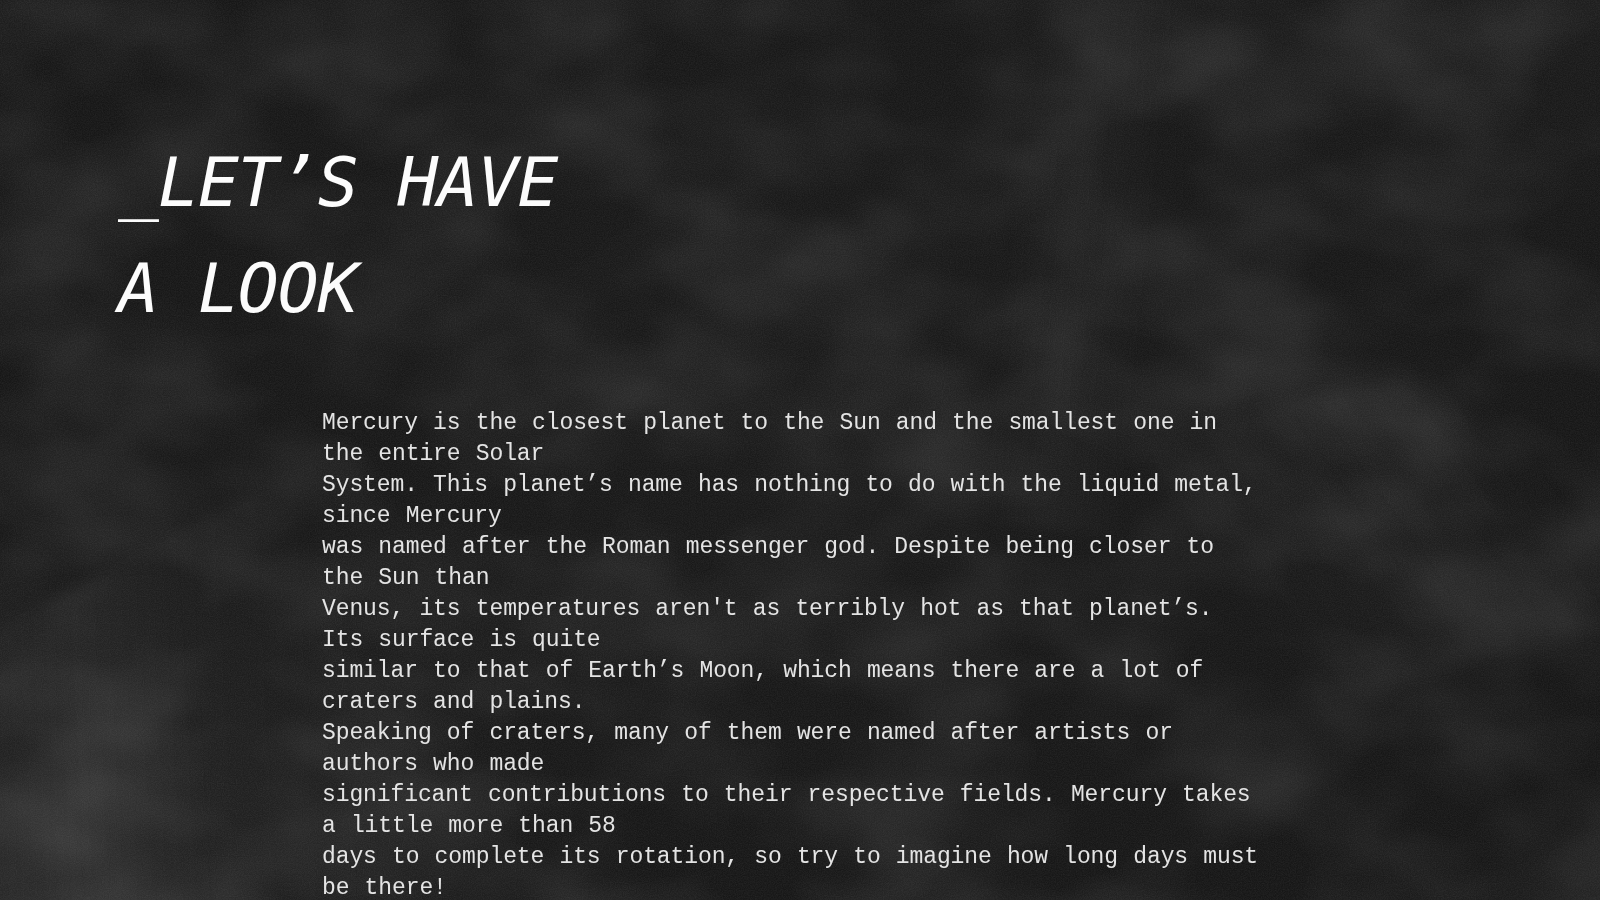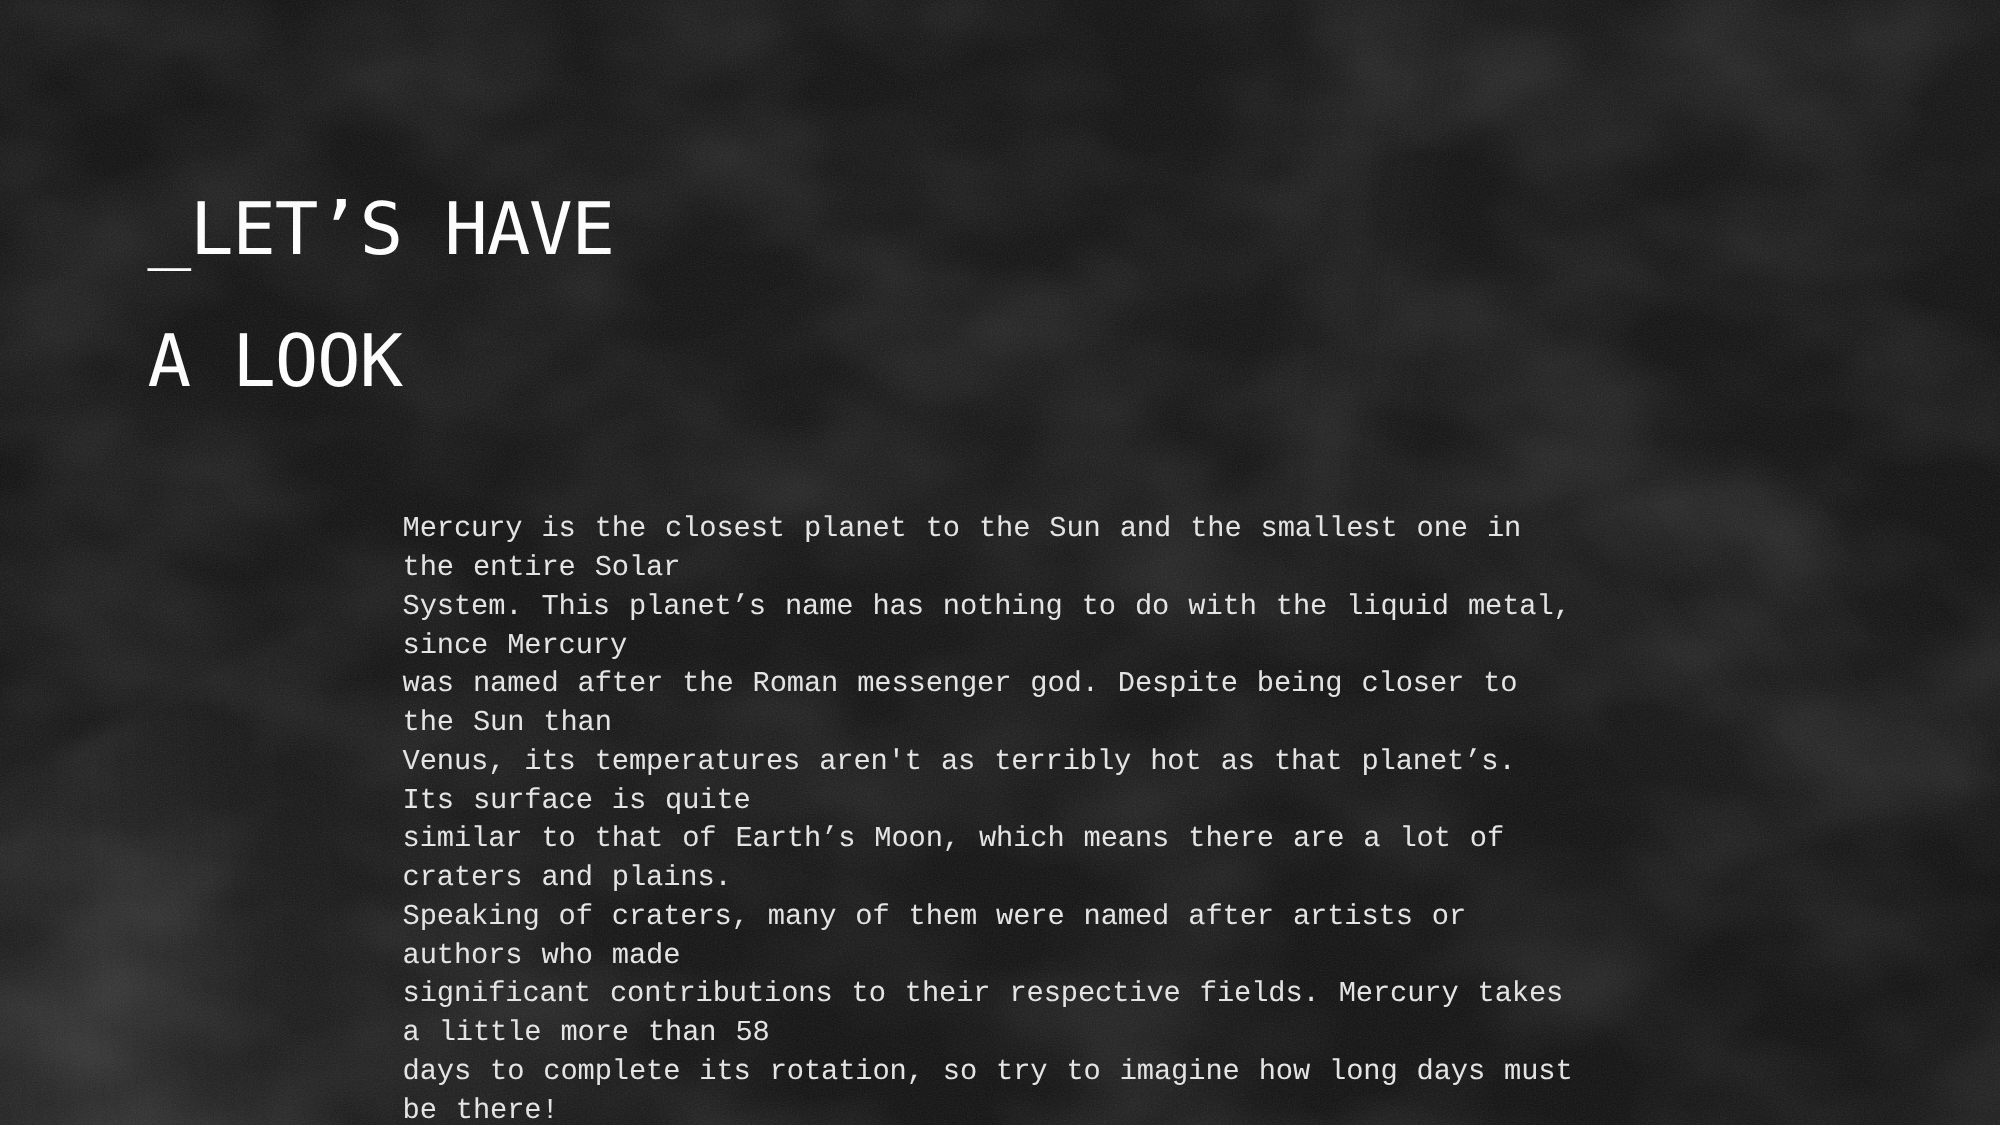--- a/index.html
+++ b/index.html
@@ -42,25 +42,26 @@
   }
   .texture{
     position:absolute;left:0;top:0;width:1600px;height:900px;
     pointer-events:none;
   }
   .title{
     position:absolute;
     left:118px;top:130px;
     font-family:"DejaVu Sans Mono","Liberation Mono",monospace;
     font-weight:400;
-    font-size:58px;
+    font-size:68px;
     line-height:106px;
     letter-spacing:-1px;
     color:var(--title,#fcfcfc);
     white-space:pre-line;
+    font-style:italic;
   }
   .paragraph{
     position:absolute;
     left:322px;top:408px;
     width:940px;
     font-family:Liberation Mono, monospace;
     font-weight:400;
     font-size:23px;
     line-height:31px;
     letter-spacing:-0.1px;

